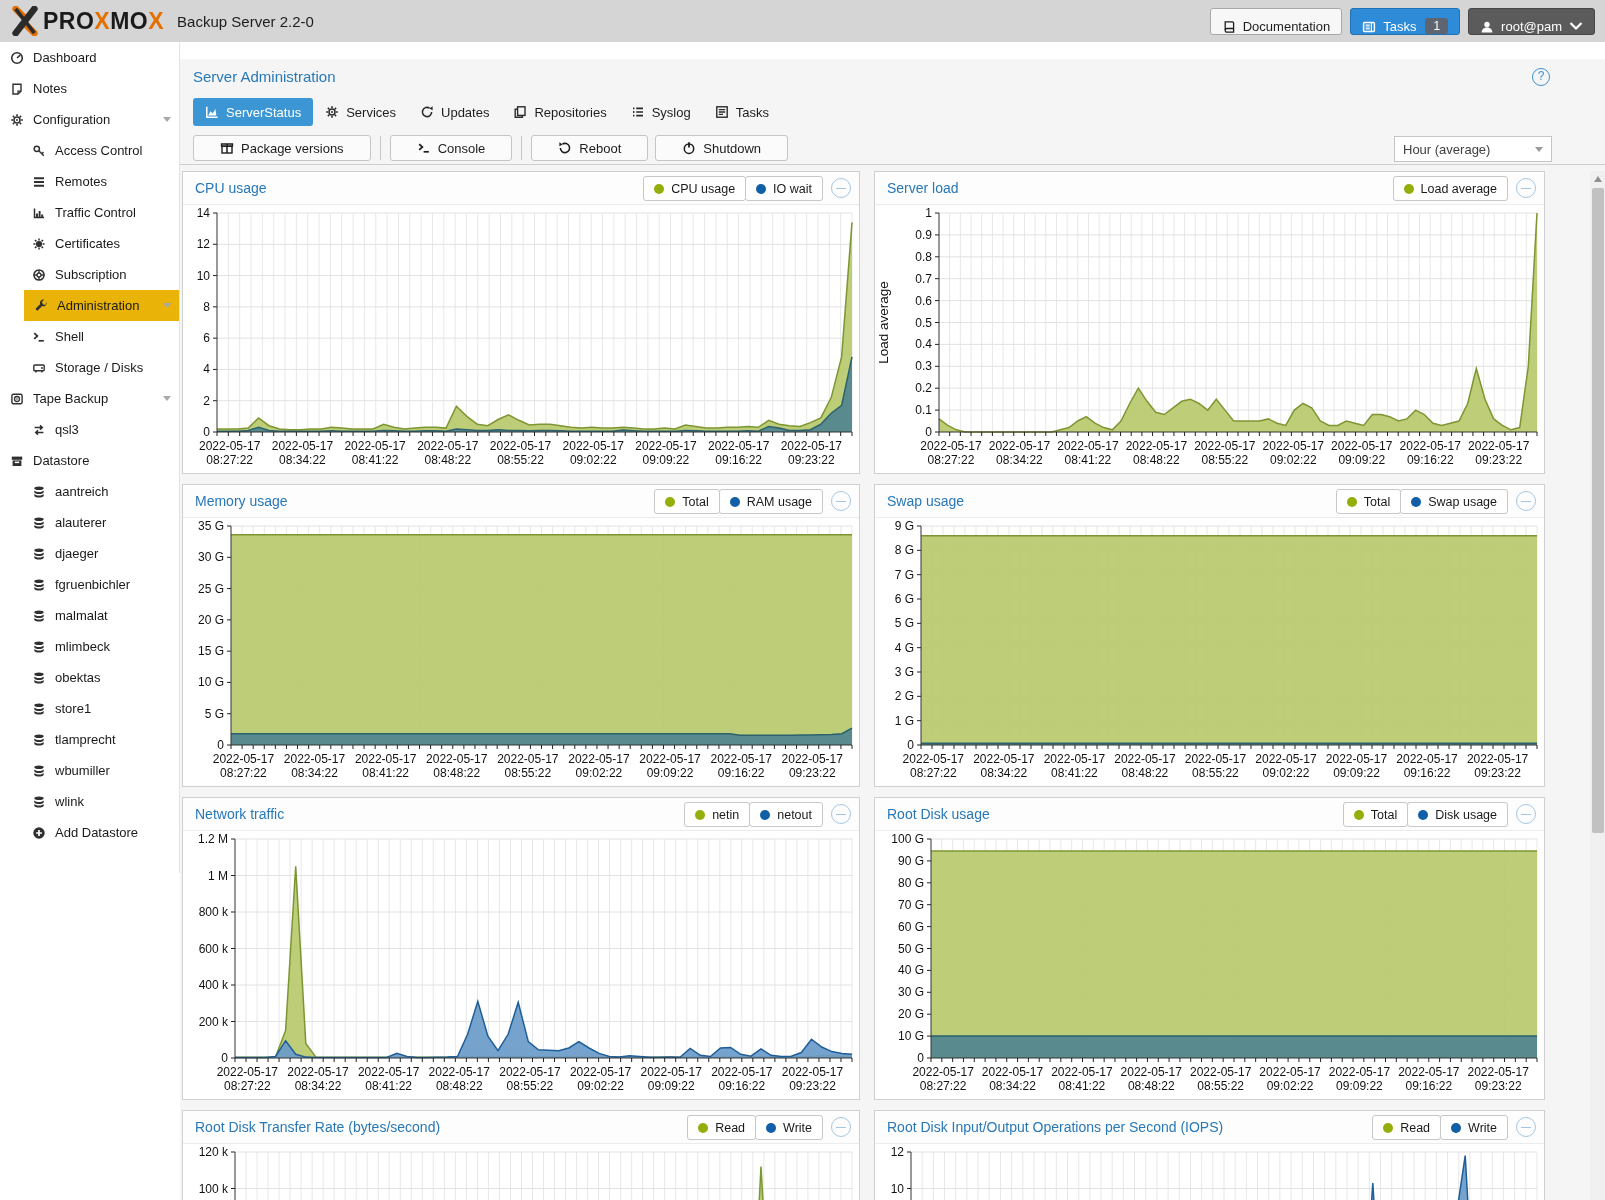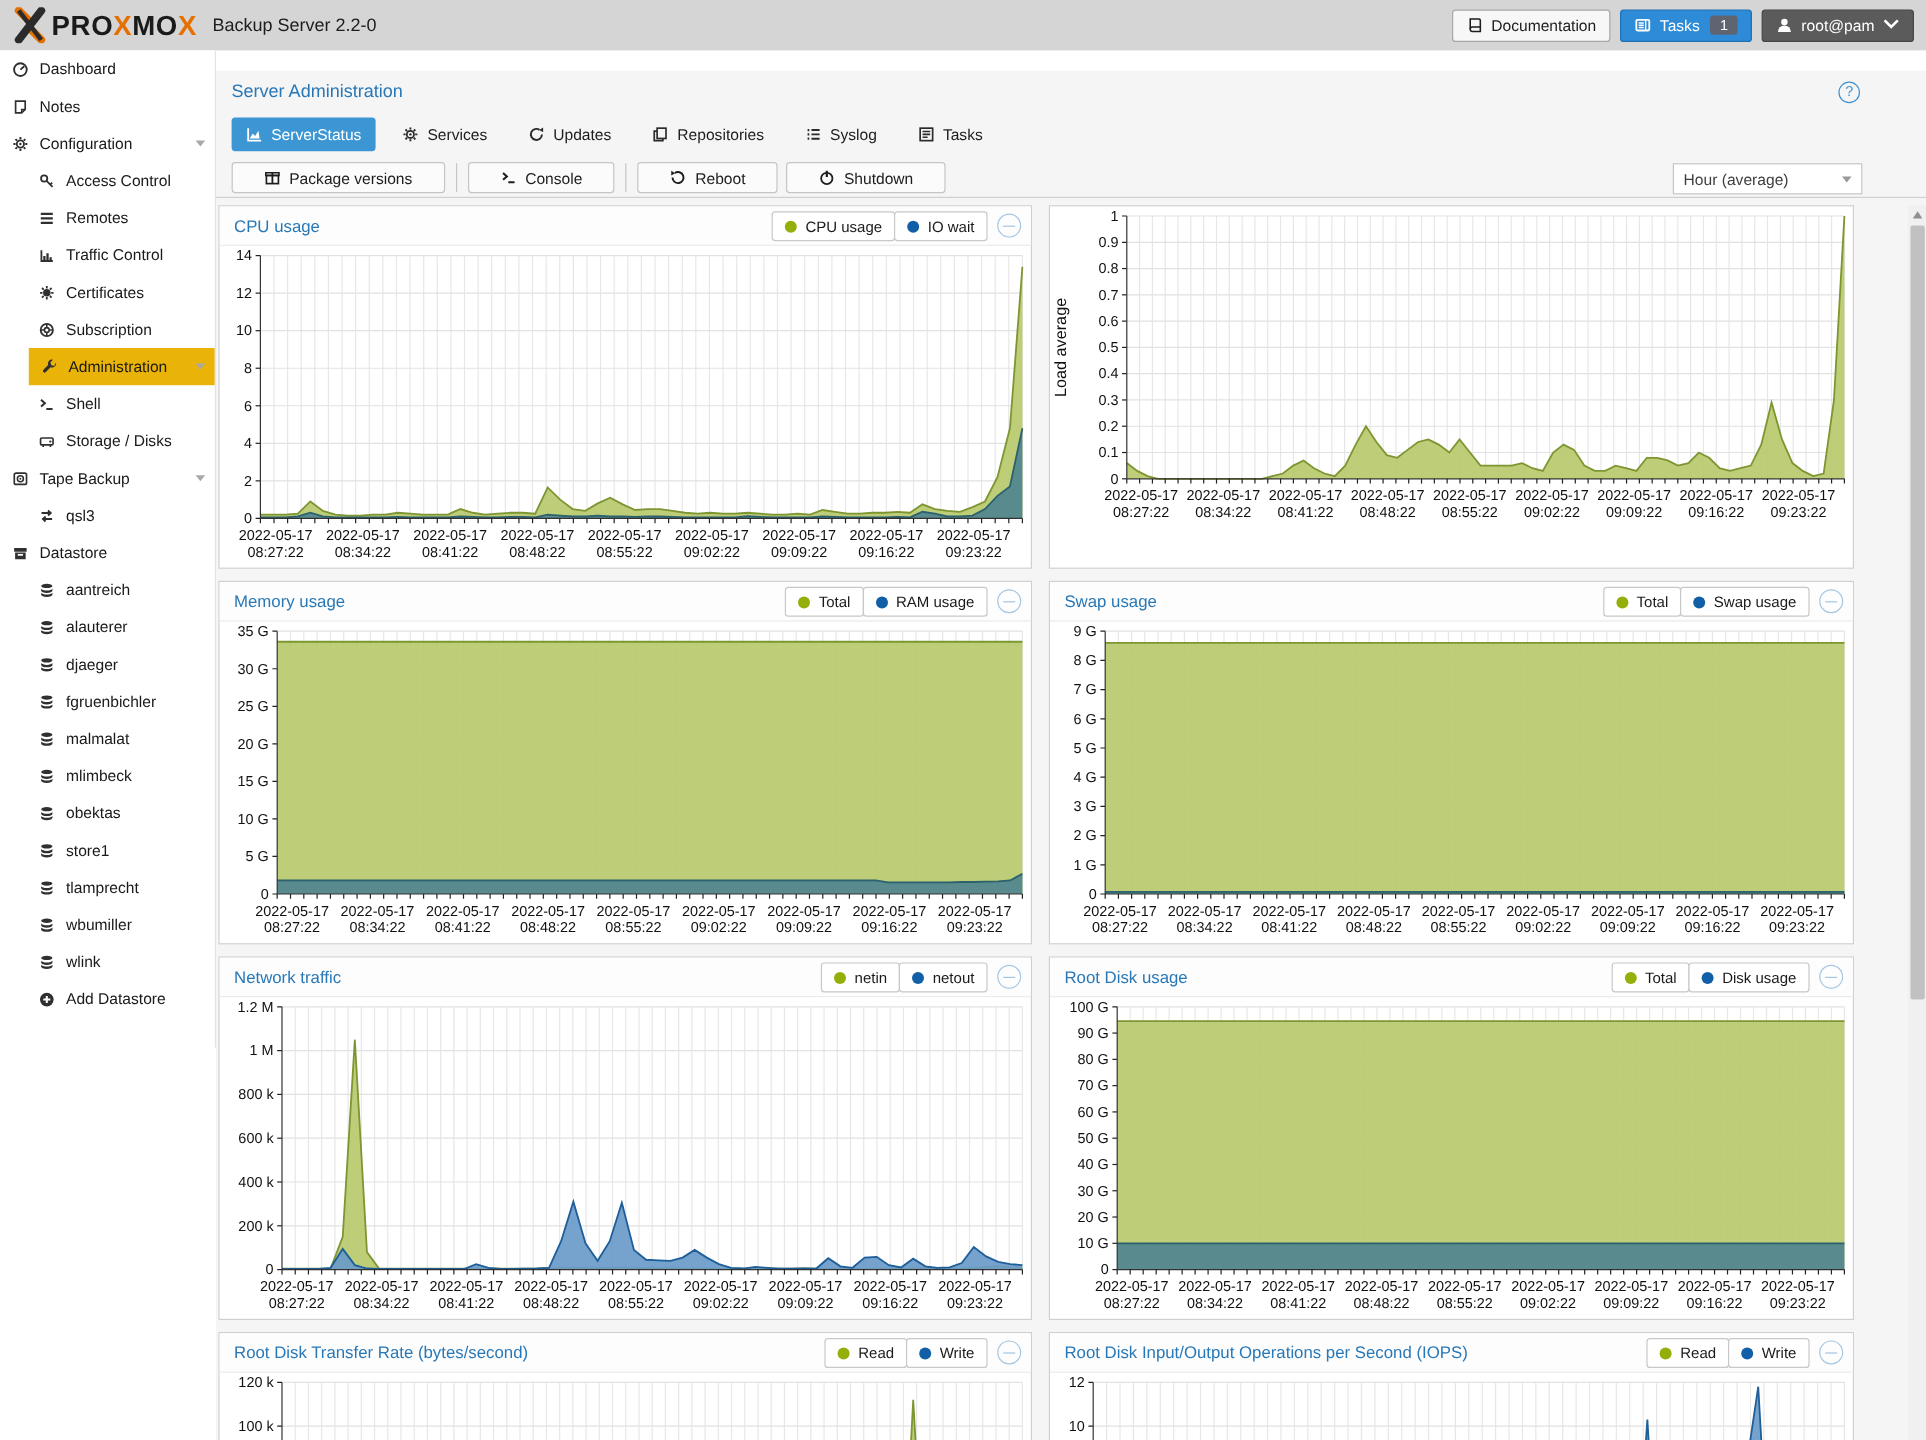--- a/index.html
+++ b/index.html
@@ -9,21 +9,21 @@
 
   
   .header { position:absolute; left:0; top:0; width:1605px; height:42px;
     background:#d5d5d5; display:flex; align-items:center; }
   .logo { display:flex; align-items:center; margin-left:10px; }
   .logo svg { width:30px; height:30px; }
   .brand { font-size:23px; font-weight:bold; color:#1a1a1a; letter-spacing:.5px; margin-left:3px; }
   .brand .accent { color:#e57000; }
   .product { font-size:15px; color:#1d1d1d; margin-left:13px; }
   .header-right { margin-left:auto; display:flex; align-items:center; gap:8px; margin-right:10px; }
-  .hbtn { display:flex; align-items:center; gap:7px; height:27px; padding:0 11px;
+  .hbtn { display:flex; align-items:flex-end; gap:7px; height:27px; padding:0 11px;
     border-radius:3px; font-size:13px; cursor:pointer; border:1px solid transparent;
     font-family:inherit; }
   .hbtn.doc { background:#f7f7f7; border-color:#a8a8a8; color:#1d1d1d; }
   .hbtn.tasks { background:#2e8bd8; border-color:#2172b5; color:#fff; }
   .hbtn.user { background:#5b5b5b; border-color:#474747; color:#fff; }
   .badge { background:#5f6570; color:#fff; border-radius:3px; font-size:12px;
     padding:1px 8px; margin-left:2px; }
 
   
   .sidebar { position:absolute; left:0; top:42px; width:180px; height:831px;
@@ -38,21 +38,21 @@
     border-left:4.5px solid transparent; border-right:4.5px solid transparent;
     border-top:5px solid #a9a9a9; }
 
   
   .main { position:absolute; left:180px; top:59px; width:1425px; height:1158px;
     background:#f5f5f5; overflow:hidden; }
   .page-title { position:absolute; left:13px; top:9px; font-size:15px; color:#2878b8; }
   .help { position:absolute; right:55px; top:9px; width:18px; height:18px;
     border:1.5px solid #4292cf; color:#4292cf; border-radius:50%; font-size:12px;
     text-align:center; line-height:15px; cursor:pointer; }
-  .tabs { position:absolute; left:13px; top:39px; display:flex; gap:10px; }
+  .tabs { position:absolute; left:13px; top:39px; display:flex; }
   .tab { display:flex; align-items:center; gap:7px; padding:0 12px; height:28px;
     border-radius:3px; font-size:13px; color:#1d1d1d; cursor:pointer; }
   .tab .icon { color:#2b2b2b; }
   .tab.active { background:#3d96d4; color:#fff; }
   .tab.active .icon { color:#fff; }
   .toolbar { position:absolute; left:0; top:73px; width:1425px; height:33px;
     border-bottom:1px solid #cfcfcf; display:flex; align-items:center; padding-left:13px; }
   .tbtn { display:flex; align-items:center; gap:7px; height:26px; padding:0 26px;
     background:#fbfbfb; border:1px solid #c5c5c5; border-radius:3px; font-size:13px;
     color:#1d1d1d; cursor:pointer; font-family:inherit; }
@@ -594,21 +594,30 @@
           <text x="337.53000000000003" y="259" font-size="12" fill="#111" text-anchor="middle">08:55:22</text>
           <text x="410.2375" y="245" font-size="12" fill="#111" text-anchor="middle">2022-05-17</text>
           <text x="410.2375" y="259" font-size="12" fill="#111" text-anchor="middle">09:02:22</text>
           <text x="482.94500000000005" y="245" font-size="12" fill="#111" text-anchor="middle">2022-05-17</text>
           <text x="482.94500000000005" y="259" font-size="12" fill="#111" text-anchor="middle">09:09:22</text>
           <text x="555.6525" y="245" font-size="12" fill="#111" text-anchor="middle">2022-05-17</text>
           <text x="555.6525" y="259" font-size="12" fill="#111" text-anchor="middle">09:16:22</text>
           <text x="628.36" y="245" font-size="12" fill="#111" text-anchor="middle">2022-05-17</text>
           <text x="628.36" y="259" font-size="12" fill="#111" text-anchor="middle">09:23:22</text>
         </svg></div>
-      <div class="panel"><svg class="chart" width="669" height="269">
+      <div class="panel"><div class="panel-hd">
+          <span class="panel-title">Server load</span>
+          <div class="legend">
+            <button class="lbtn">
+              <span class="dot" style="background:#94ae0a"></span>
+              <span>Load average</span>
+            </button>
+          </div>
+          <div class="collapse"></div>
+        </div><svg class="chart" width="669" height="269">
           <line x1="74.67857142857143" y1="8" x2="74.67857142857143" y2="227" stroke="#e7e7e7"></line>
           <line x1="85.35714285714286" y1="8" x2="85.35714285714286" y2="227" stroke="#e7e7e7"></line>
           <line x1="96.03571428571428" y1="8" x2="96.03571428571428" y2="227" stroke="#e7e7e7"></line>
           <line x1="106.71428571428572" y1="8" x2="106.71428571428572" y2="227" stroke="#e7e7e7"></line>
           <line x1="117.39285714285714" y1="8" x2="117.39285714285714" y2="227" stroke="#e7e7e7"></line>
           <line x1="128.07142857142856" y1="8" x2="128.07142857142856" y2="227" stroke="#e7e7e7"></line>
           <line x1="138.75" y1="8" x2="138.75" y2="227" stroke="#e7e7e7"></line>
           <line x1="149.42857142857144" y1="8" x2="149.42857142857144" y2="227" stroke="#e7e7e7"></line>
           <line x1="160.10714285714286" y1="8" x2="160.10714285714286" y2="227" stroke="#e7e7e7"></line>
           <line x1="170.78571428571428" y1="8" x2="170.78571428571428" y2="227" stroke="#e7e7e7"></line>

